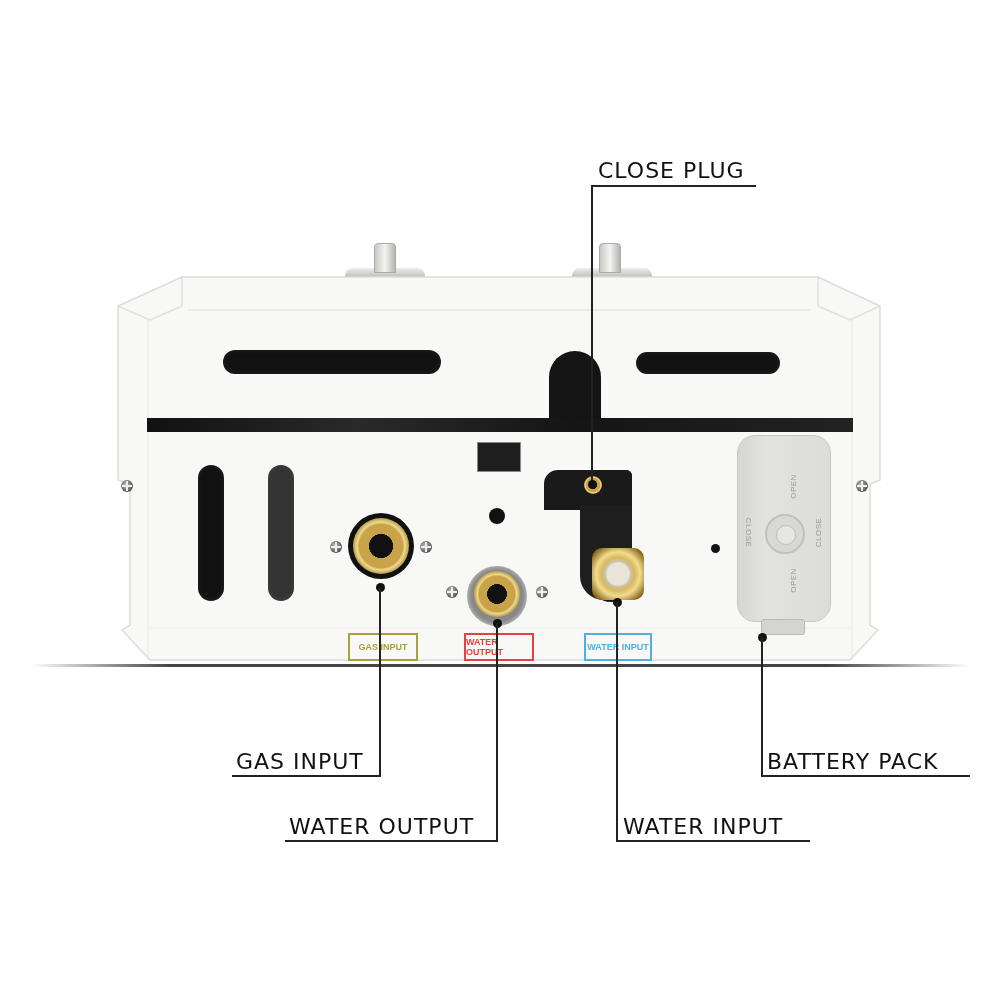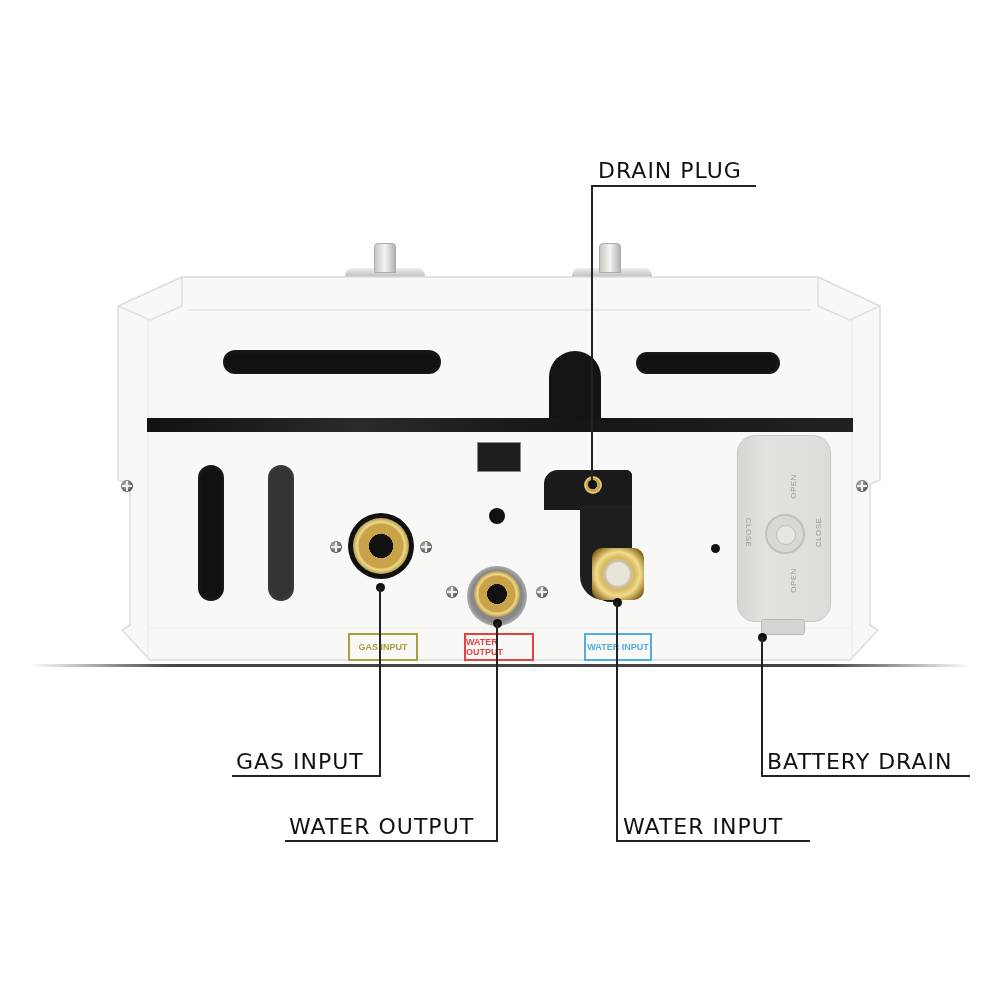--- a/index.html
+++ b/index.html
@@ -107,33 +107,33 @@
     <span>WATER OUTPUT</span>
   </div>
   <div class="tag" style="left:584px;top:633px;width:68px;border-color:#50aee0;color:#50aee0;">
     <span>WATER INPUT</span>
   </div>
 </div>
 
 <div class="hline" style="left:592px;top:185px;width:164px;"></div>
 <div class="vline" style="left:591px;top:185px;height:300px;"></div>
 <div class="dot" style="left:588px;top:480px;"></div>
-<div class="callout-label" style="left:598px;top:160px;">DRAIN PLUG</div>
+<div class="callout-label" style="left:598px;top:160px;">CLOSE PLUG</div>
 
 <div class="dot" style="left:376px;top:583px;"></div>
 <div class="vline" style="left:379px;top:587px;height:189px;"></div>
 <div class="hline" style="left:232px;top:775px;width:149px;"></div>
 <div class="callout-label" style="left:236px;top:751px;">GAS INPUT</div>
 
 <div class="dot" style="left:493px;top:619px;"></div>
 <div class="vline" style="left:496px;top:623px;height:218px;"></div>
 <div class="hline" style="left:285px;top:840px;width:213px;"></div>
 <div class="callout-label" style="left:289px;top:816px;">WATER OUTPUT</div>
 
 <div class="dot" style="left:613px;top:598px;"></div>
 <div class="vline" style="left:616px;top:602px;height:239px;"></div>
 <div class="hline" style="left:616px;top:840px;width:194px;"></div>
 <div class="callout-label" style="left:623px;top:816px;">WATER INPUT</div>
 
 <div class="dot" style="left:758px;top:633px;"></div>
 <div class="vline" style="left:761px;top:637px;height:139px;"></div>
 <div class="hline" style="left:761px;top:775px;width:209px;"></div>
-<div class="callout-label" style="left:767px;top:751px;">BATTERY DRAIN</div>
+<div class="callout-label" style="left:767px;top:751px;">BATTERY PACK</div>
 
 </body></html>

